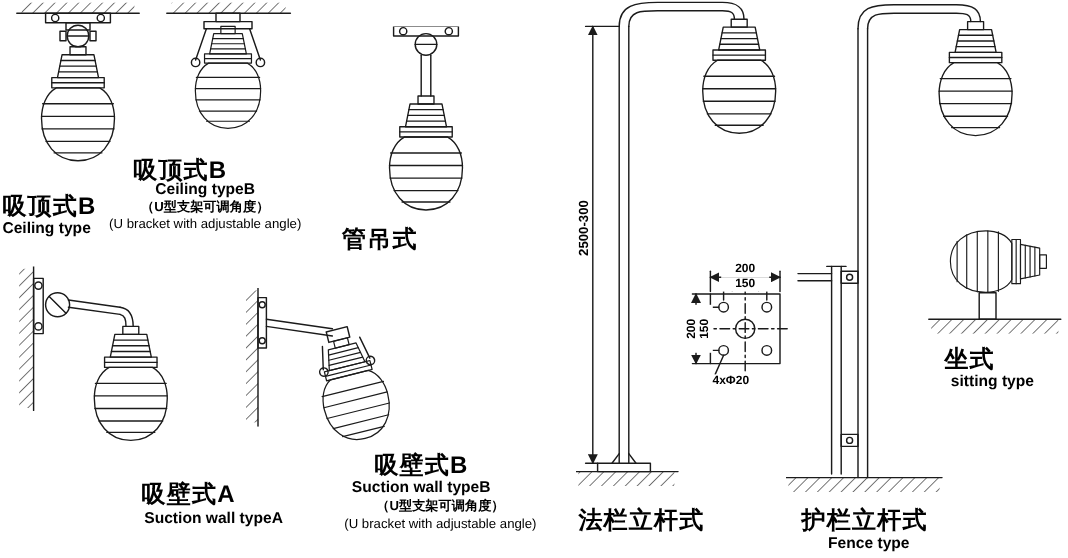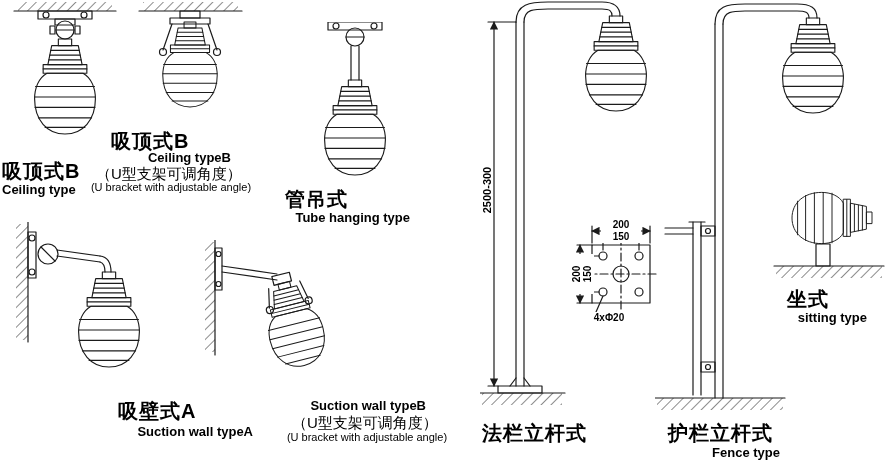--- a/index.html
+++ b/index.html
@@ -3,22 +3,22 @@
 <meta charset="utf-8">
 <style>
   html,body{margin:0;padding:0;background:#fff;}
   #stage{
     position:relative;width:890px;height:465px;background:#ffffff;
     font-family:"Liberation Sans","DejaVu Sans",sans-serif;color:#000;
     overflow:hidden;
   }
   svg.fig{position:absolute;fill:none;stroke:#1b1b1b;stroke-width:1.2;stroke-linecap:round;stroke-linejoin:round;}
   .label-zh{position:absolute;font-size:20px;font-weight:bold;text-align:left;letter-spacing:1px;white-space:nowrap;}
-  .label-en{position:absolute;font-size:13px;font-weight:bold;text-align:right;white-space:nowrap;}
-  .note-zh{position:absolute;font-size:15px;font-weight:normal;white-space:nowrap;}
+  .label-en{position:absolute;font-size:13px;font-weight:bold;text-align:center;white-space:nowrap;}
+  .note-zh{position:absolute;font-size:11px;font-weight:bold;text-align:center;white-space:nowrap;}
   .note-en{position:absolute;font-size:11px;font-weight:normal;text-align:center;white-space:nowrap;}
   .dim{position:absolute;font-size:10px;font-weight:bold;text-align:center;background:#fff;line-height:12px;white-space:nowrap;}
   .dim-rot{transform:rotate(-90deg);transform-origin:center center;}
   .ta-left{text-align:left;}
 </style>
 </head>
 <body>
 
 <div id="stage">
 
@@ -196,25 +196,25 @@
 
   <div class="label-zh ta-left" style="left:2px;top:158px;width:110px">吸顶式B</div>
   <div class="label-en ta-left" style="left:2px;top:182px;width:130px">Ceiling type</div>
 
   <div class="label-zh" style="left:111px;top:128px;width:120px">吸顶式B</div>
   <div class="label-en" style="left:111px;top:150px;width:120px">Ceiling typeB</div>
   <div class="note-zh" style="left:96px;top:165px;width:150px">（U型支架可调角度）</div>
   <div class="note-en" style="left:81px;top:181px;width:180px">(U bracket with adjustable angle)</div>
 
   <div class="label-zh" style="left:285px;top:186px;width:105px">管吊式</div>
-  <div class="label-en" style="left:270px;top:210px;width:140px">Tube hanging type</div>
 
   <div class="label-zh" style="left:118px;top:398px;width:110px">吸壁式A</div>
   <div class="label-en" style="left:103px;top:424px;width:150px">Suction wall typeA</div>
 
+  <div class="label-zh" style="left:312px;top:374px;width:110px">吸壁式B</div>
   <div class="label-en" style="left:276px;top:398px;width:150px">Suction wall typeB</div>
   <div class="note-zh" style="left:292px;top:414px;width:150px">（U型支架可调角度）</div>
   <div class="note-en" style="left:277px;top:431px;width:180px">(U bracket with adjustable angle)</div>
 
   <div class="label-zh" style="left:482px;top:420px;width:112px">法栏立杆式</div>
 
   <div class="label-zh" style="left:668px;top:420px;width:112px">护栏立杆式</div>
   <div class="label-en" style="left:668px;top:445px;width:112px">Fence type</div>
 
   <div class="label-zh" style="left:787px;top:286px;width:80px">坐式</div>

